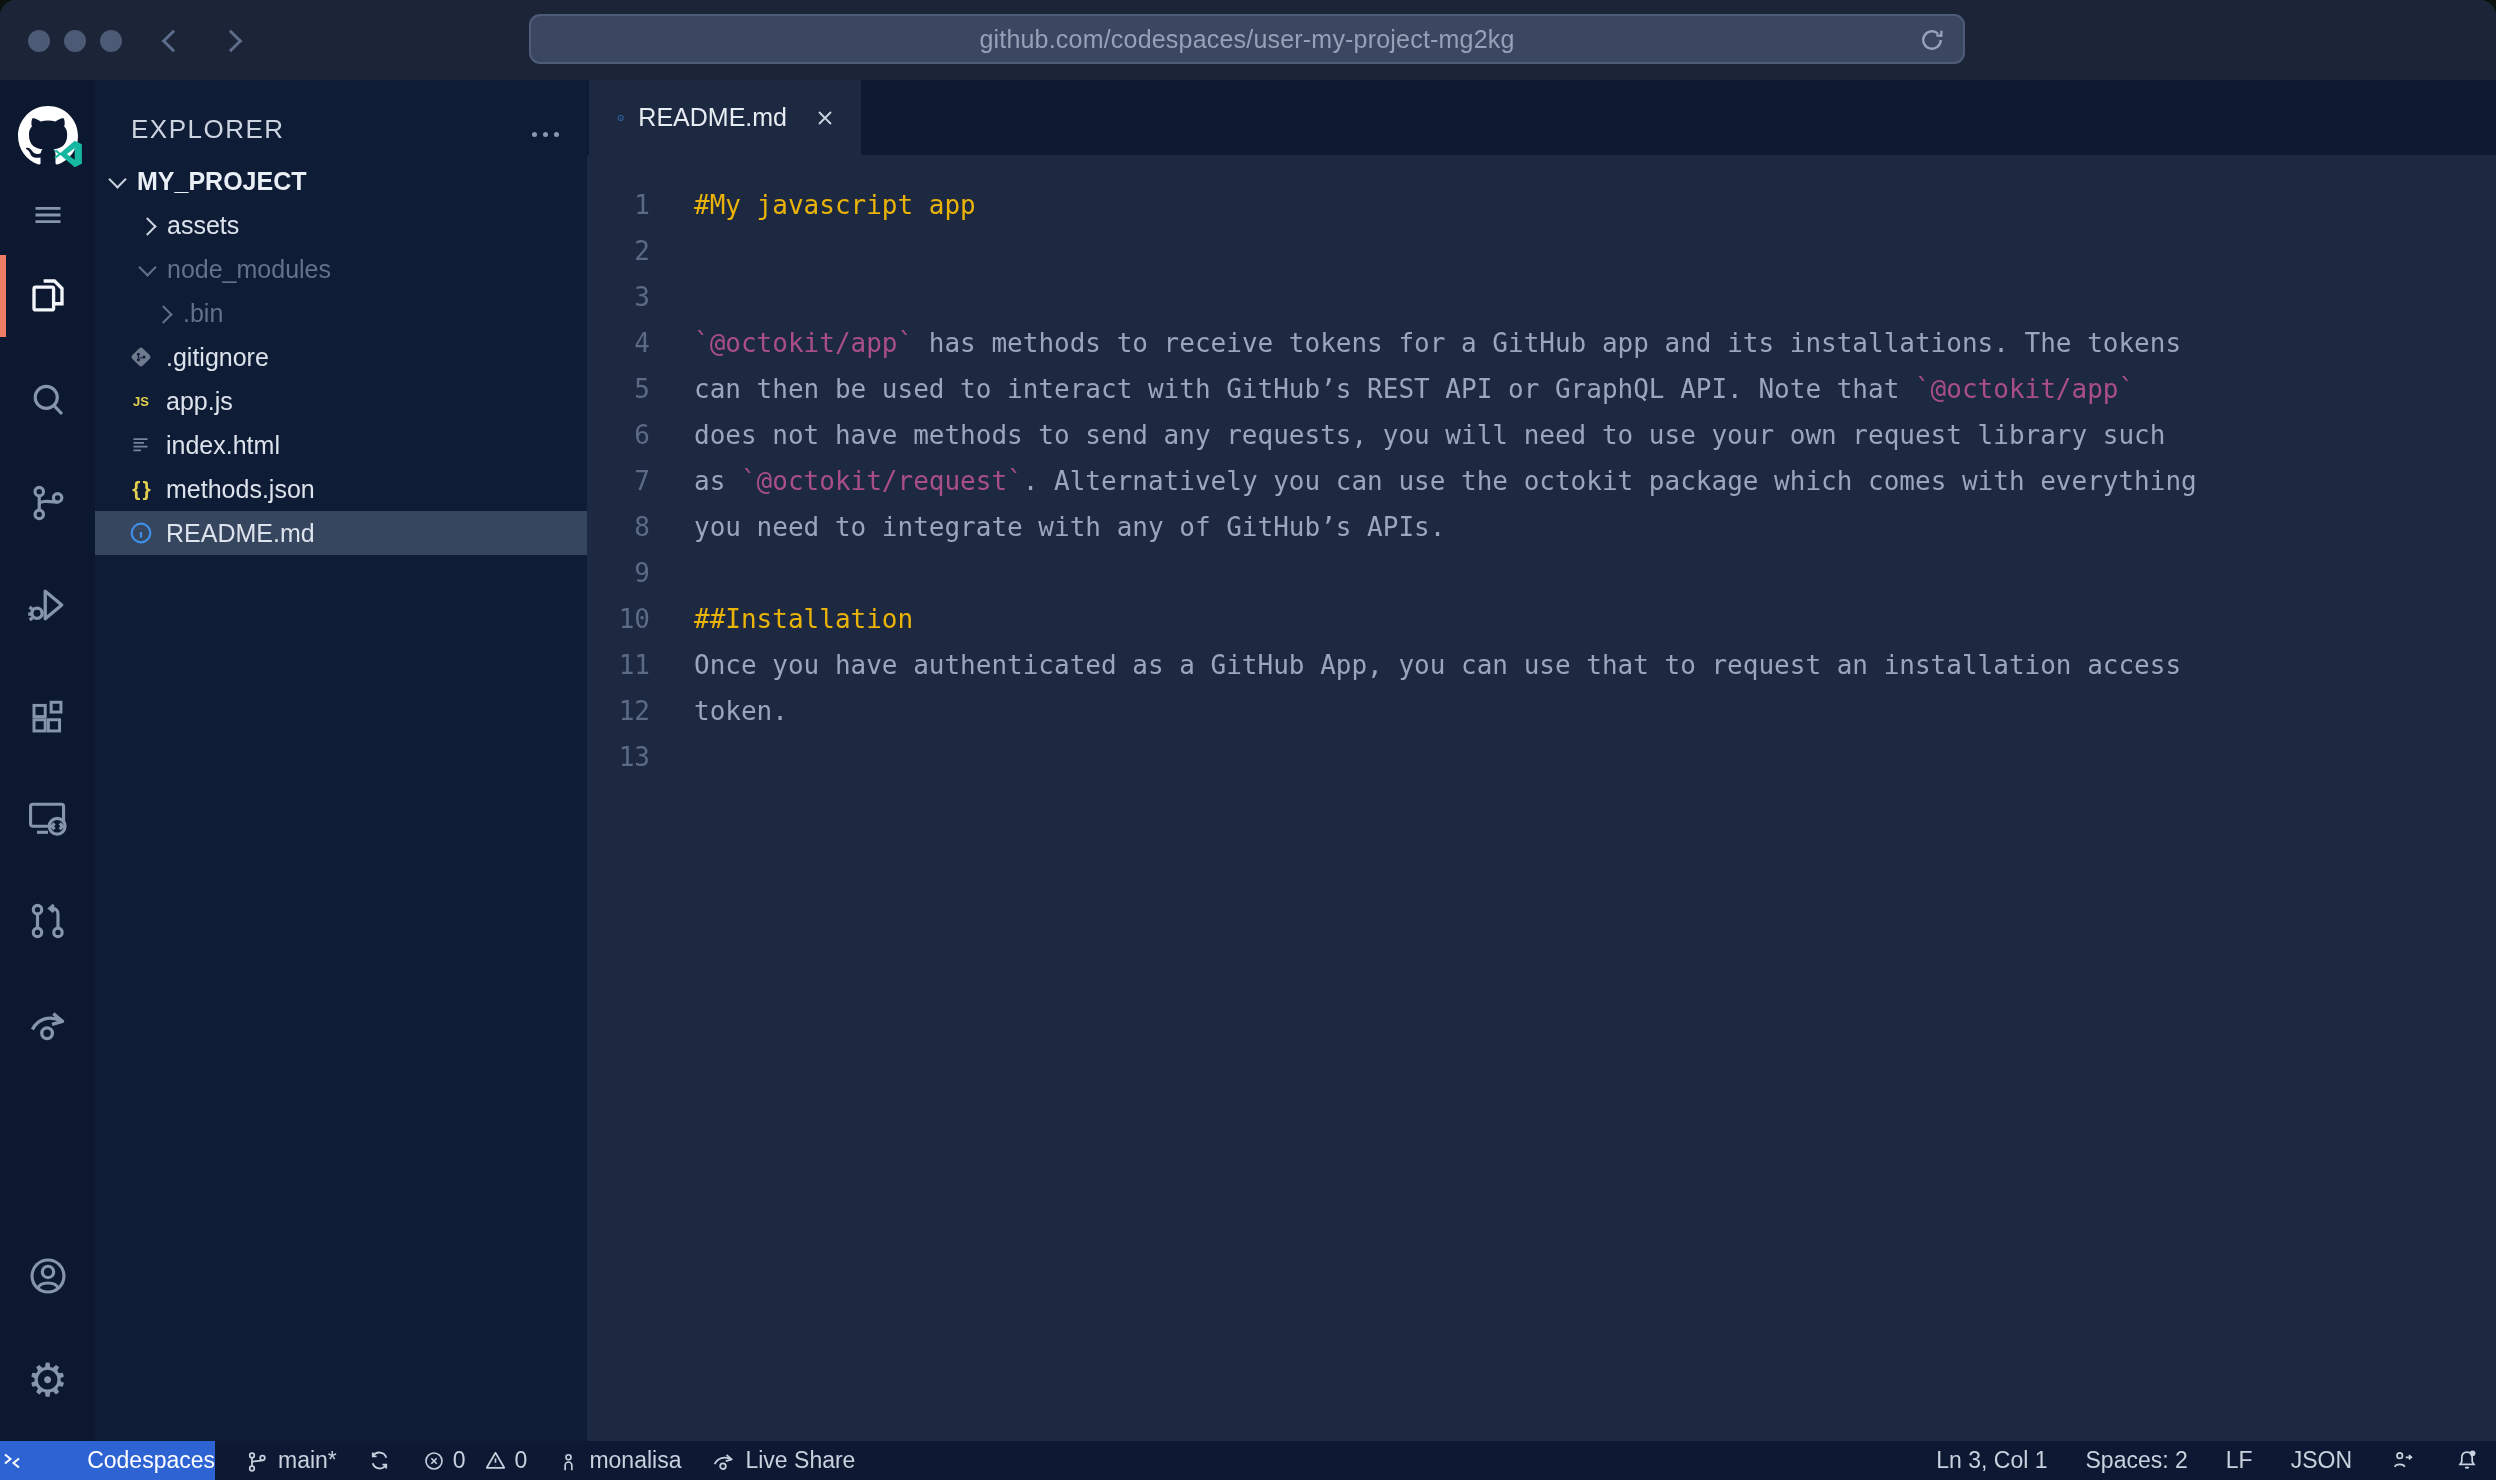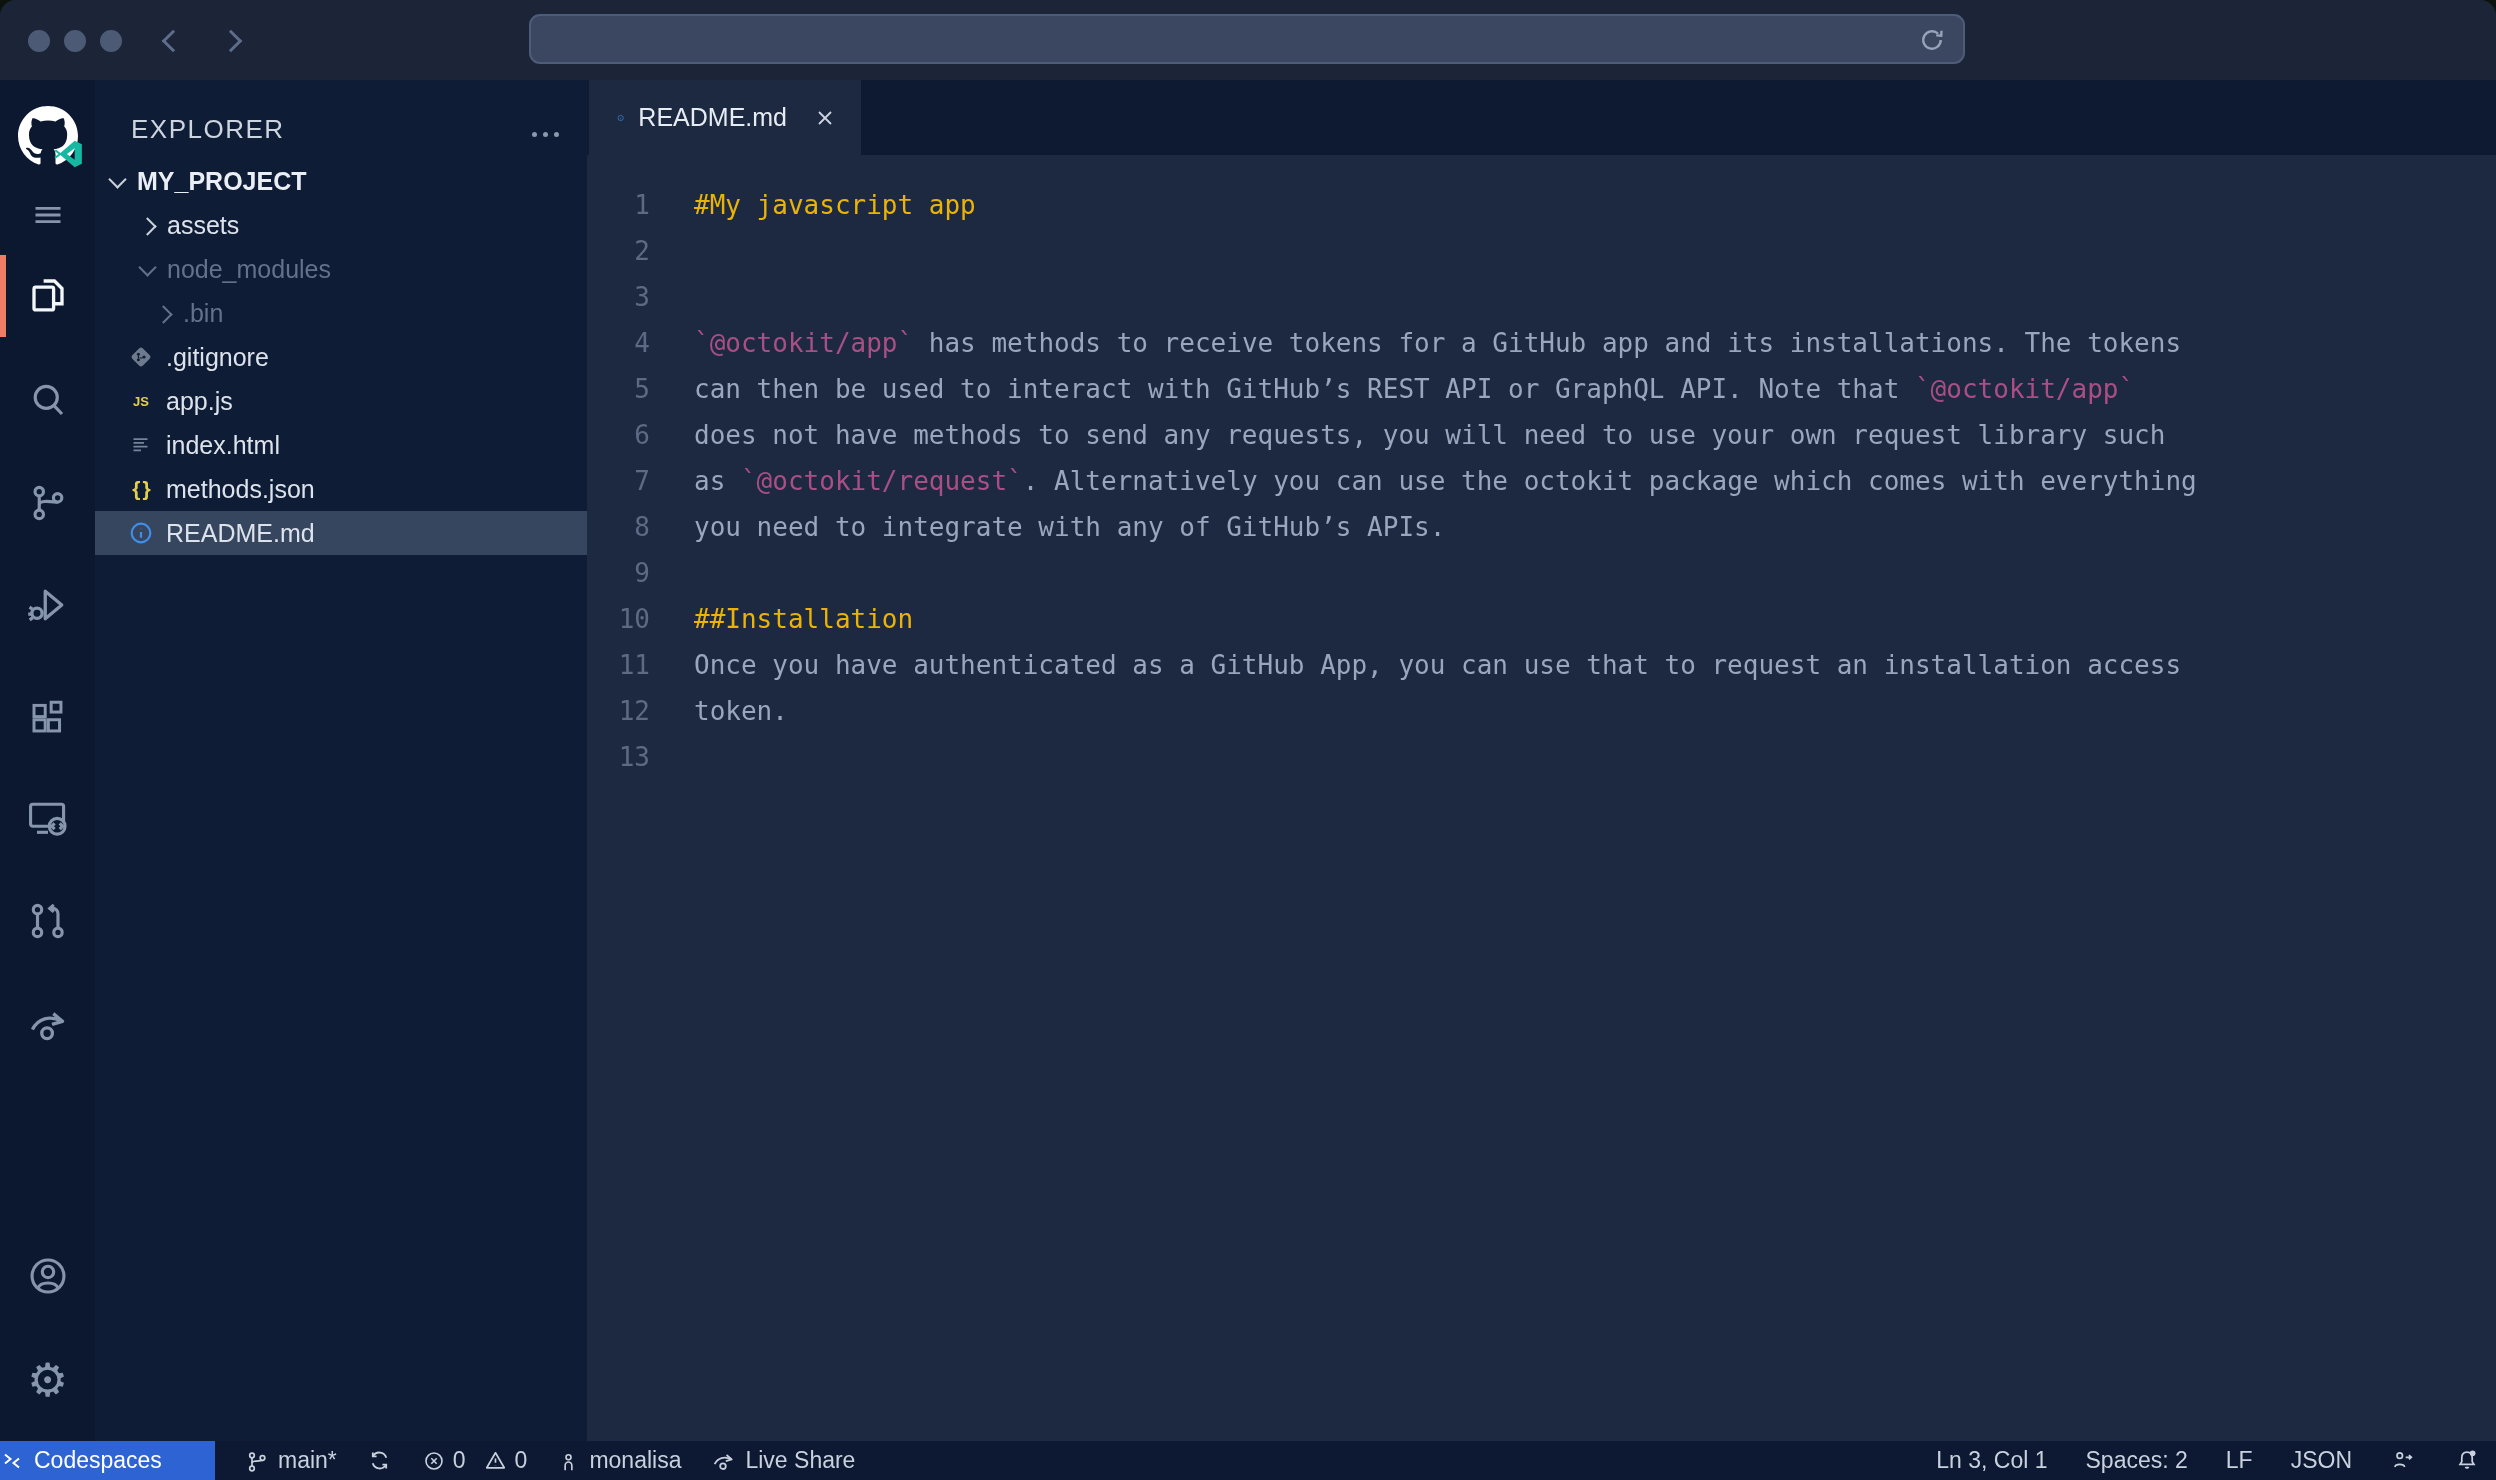--- a/index.html
+++ b/index.html
@@ -66,21 +66,21 @@
   .line{height:46px;line-height:46px;display:flex;white-space:pre;}
   .ln{width:63px;text-align:right;color:#5d6a84;flex:none;}
   .code{padding-left:44px;color:#9aa6bb;}
   .tok-green{color:#eab308;}
   .tok-pink{color:#a94f85;}
   .tok-gray{color:#9aa6bb;}
 
   
   .status{position:absolute;left:0;right:0;bottom:0;height:39px;background:#0d1932;display:flex;align-items:center;color:#c9d1de;font-size:23px;}
   .st-item{display:flex;align-items:flex-end;gap:9px;margin-left:30px;}
-  .st-codespaces{height:39px;width:215px;background:#2e63d3;color:#fff;display:flex;align-items:center;justify-content:flex-start;gap:10px;flex:none;}
+  .st-codespaces{height:39px;width:215px;background:#2e63d3;color:#fff;display:flex;align-items:center;justify-content:space-between;gap:20px;flex:none;}
   .st-right{margin-left:auto;display:flex;align-items:flex-start;gap:38px;padding-right:16px;}
   .st-cluster{display:flex;align-items:center;gap:7px;}
   svg{display:block;}
 </style>
 </head>
 <body>
 
 <div class="window">
 
   <div class="chrome">
@@ -89,20 +89,21 @@
       <div class="dot"></div>
       <div class="dot"></div>
     </div>
     <div class="navbtn nav-back">
         <span class="chev-l"></span>
       </div>
     <div class="navbtn nav-fwd">
         <span class="chev-r"></span>
       </div>
     <div class="urlbar">
+      <span class="url-text">github.com/codespaces/user-my-project-mg2kg</span>
       <span class="reload">
         <svg width="30" height="30" viewBox="0 0 24 24" fill="none" stroke="currentColor" stroke-width="1.9">
             <path d="M19 12a7 7 0 1 1-2.1-5"></path>
             <polyline points="19.6,4.6 19.4,8.6 15.4,8.3"></polyline>
           </svg>
       </span>
     </div>
   </div>
 
   <div class="main">

